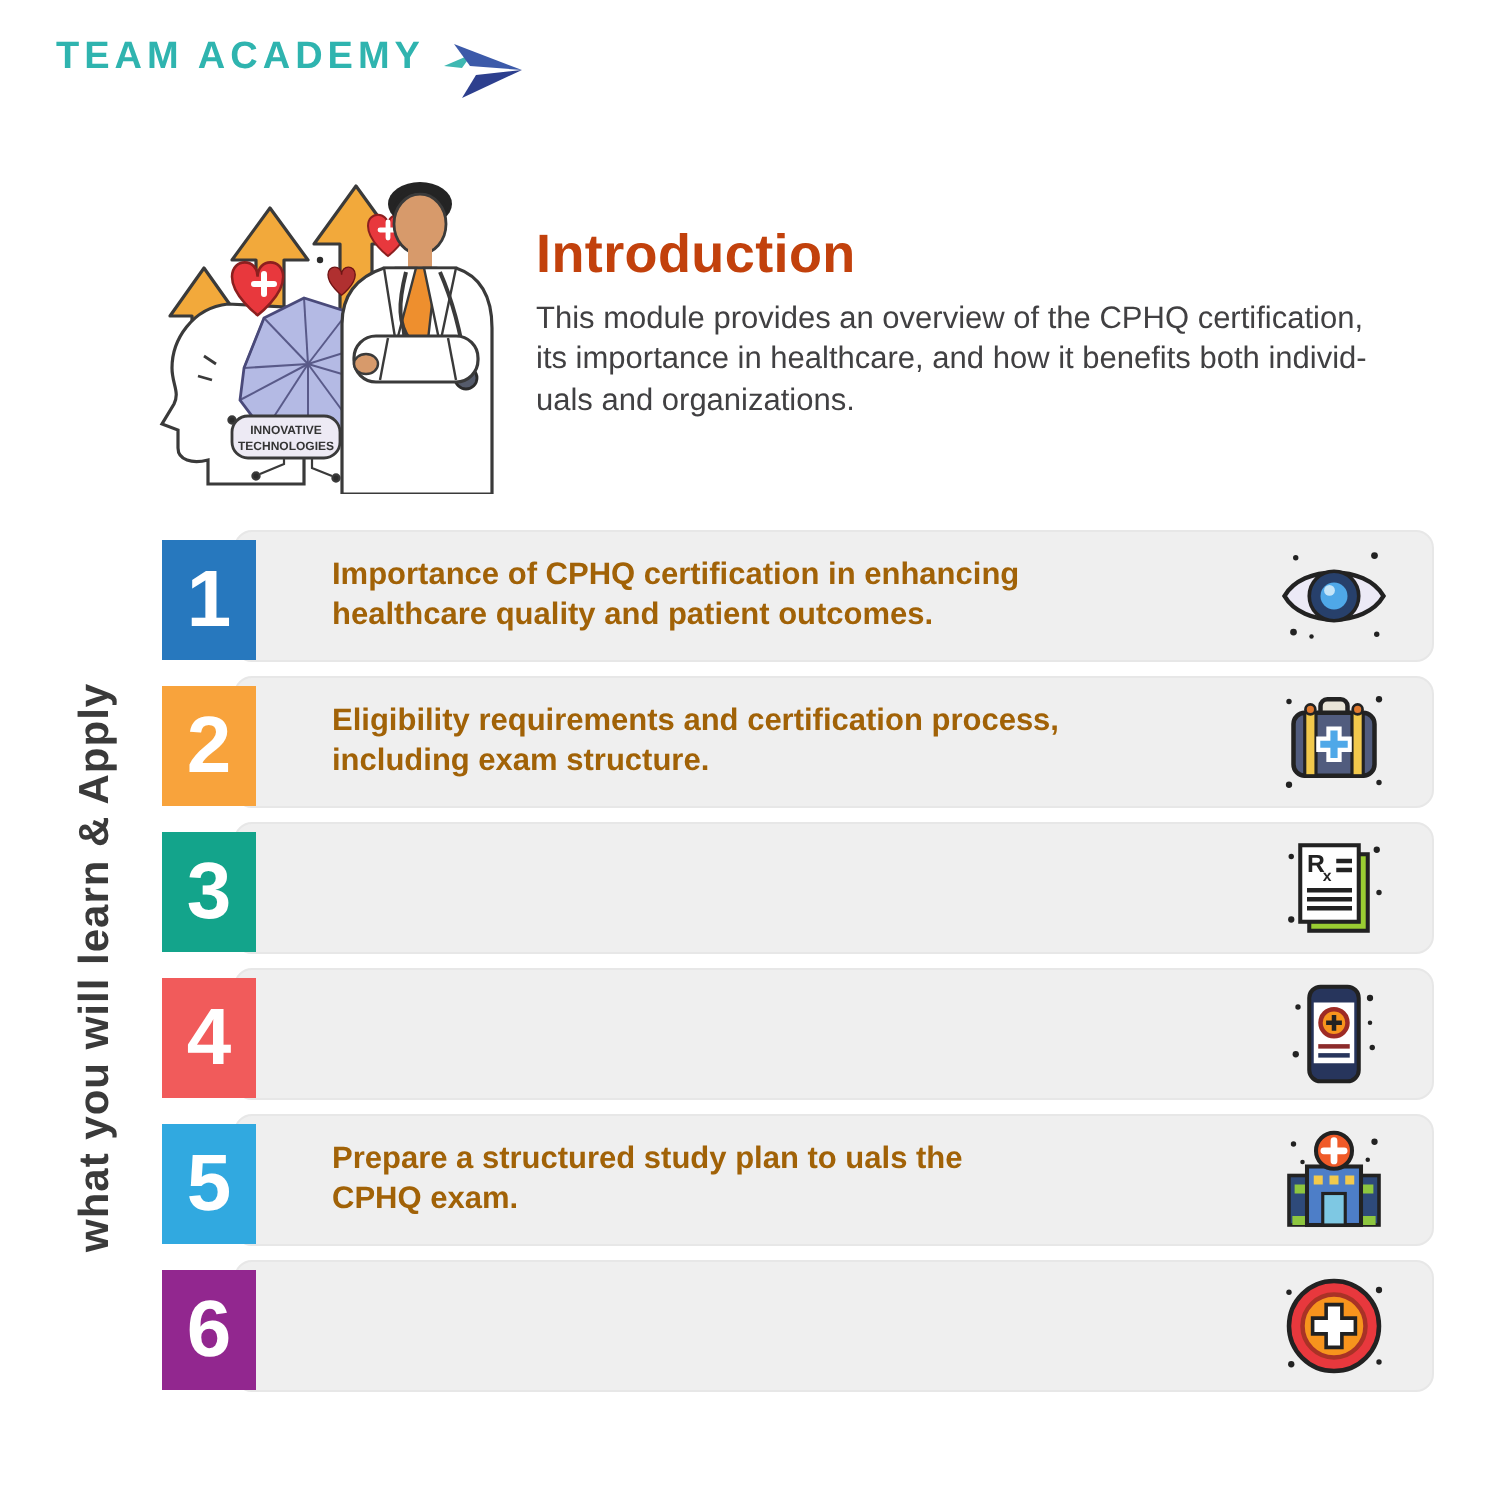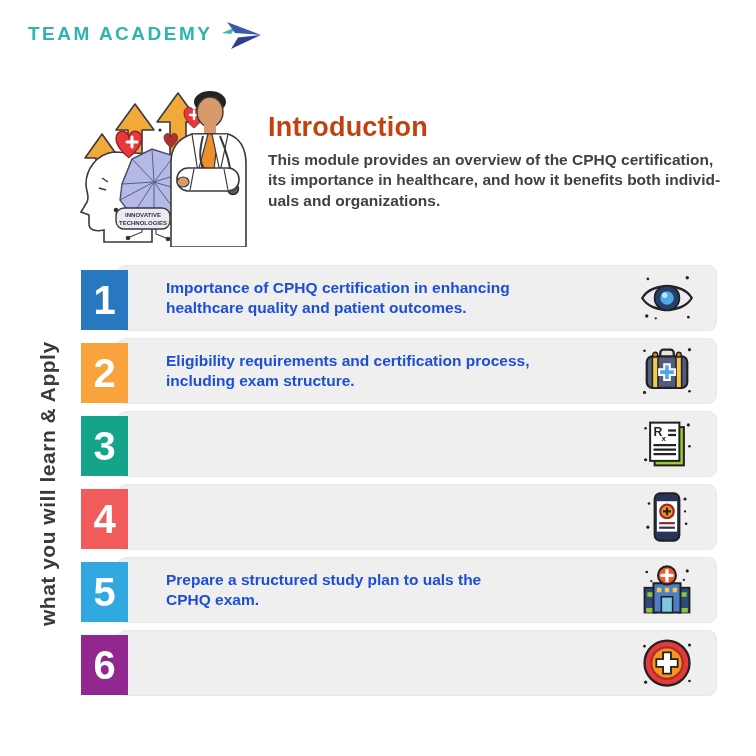--- a/index.html
+++ b/index.html
@@ -2,27 +2,27 @@
 <html><head>
 <meta charset="utf-8">
 <style>
   html,body{margin:0;padding:0;}
   body{
     width:756px;height:756px;position:relative;overflow:hidden;
     background:#ffffff;font-family:"Liberation Sans",sans-serif;
     -webkit-font-smoothing:antialiased;
   }
   
-  .logo{position:absolute;top:18px;left:28px;display:flex;align-items:center;gap:8px;}
+  .logo{position:absolute;top:18px;left:28px;display:flex;align-items:flex-start;gap:8px;}
   .logo-text{font-size:19px;font-weight:bold;letter-spacing:2.5px;}
   .logo-arrow{width:44px;height:30px;margin-top:2px;}
   
   .intro{position:absolute;left:268px;top:112px;width:472px;}
   .intro-title{font-size:27px;font-weight:bold;color:#c2410c;margin:0 0 7px 0;letter-spacing:.2px;}
-  .intro-desc{font-size:15.5px;color:#414042;line-height:1.32;margin:0;white-space:pre-line;font-weight:bold;}
+  .intro-desc{font-size:15.5px;color:#414042;line-height:1.32;margin:0;white-space:pre-line;}
   
   .illustration{position:absolute;left:72px;top:82px;width:180px;height:165px;}
   
   .side-label{
     position:absolute;left:28px;top:333px;height:302px;width:40px;
     display:flex;align-items:center;justify-content:center;
     writing-mode:vertical-rl;transform:rotate(180deg);
     font-size:21px;font-weight:bold;color:#3a3a3a;white-space:nowrap;letter-spacing:.5px;
   }
   
@@ -32,21 +32,21 @@
     position:absolute;left:36px;top:0;width:600px;height:66px;
     background:#efefef;border:1px solid #e7e7e7;border-radius:9px;box-sizing:border-box;
   }
   .numbox{
     position:absolute;left:0;top:5px;width:47px;height:60px;z-index:2;
     display:flex;align-items:center;justify-content:center;
     color:#ffffff;font-size:40px;font-weight:bold;
   }
   .row-text{
     position:absolute;left:85px;top:50%;transform:translateY(-50%);
-    width:400px;font-size:15.5px;font-weight:bold;color:#1d4ed8;
+    width:400px;font-size:15.5px;font-weight:bold;color:#a16207;
     line-height:1.3;white-space:pre-line;z-index:2;
   }
   .row-icon{
     position:absolute;right:24px;top:50%;transform:translateY(-50%);
     width:54px;height:54px;z-index:2;
   }
   .row-icon svg{width:54px;height:54px;display:block;}
 </style>
 </head>
 <body>

